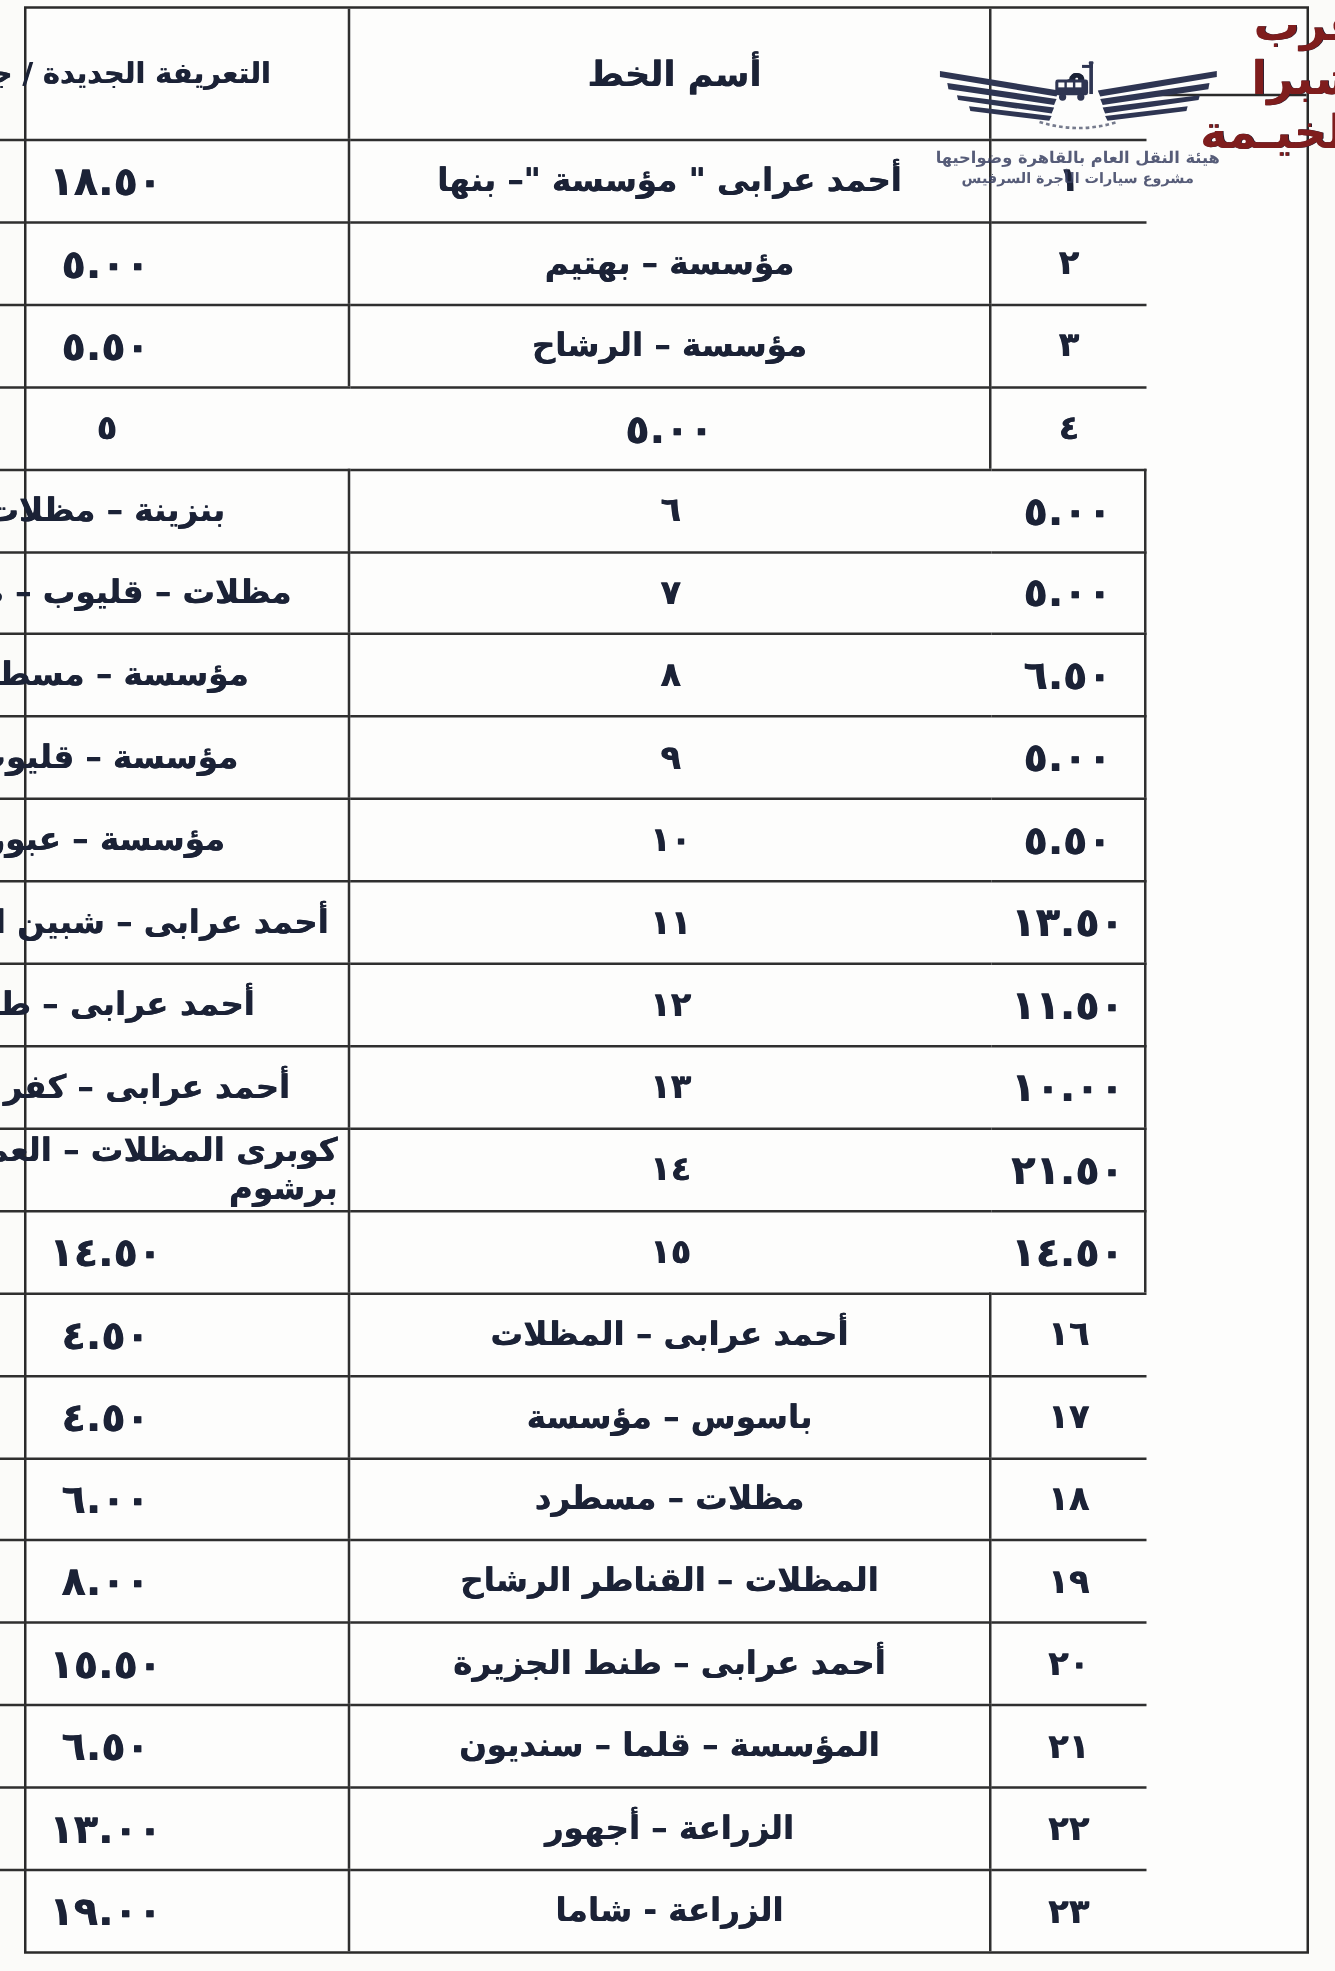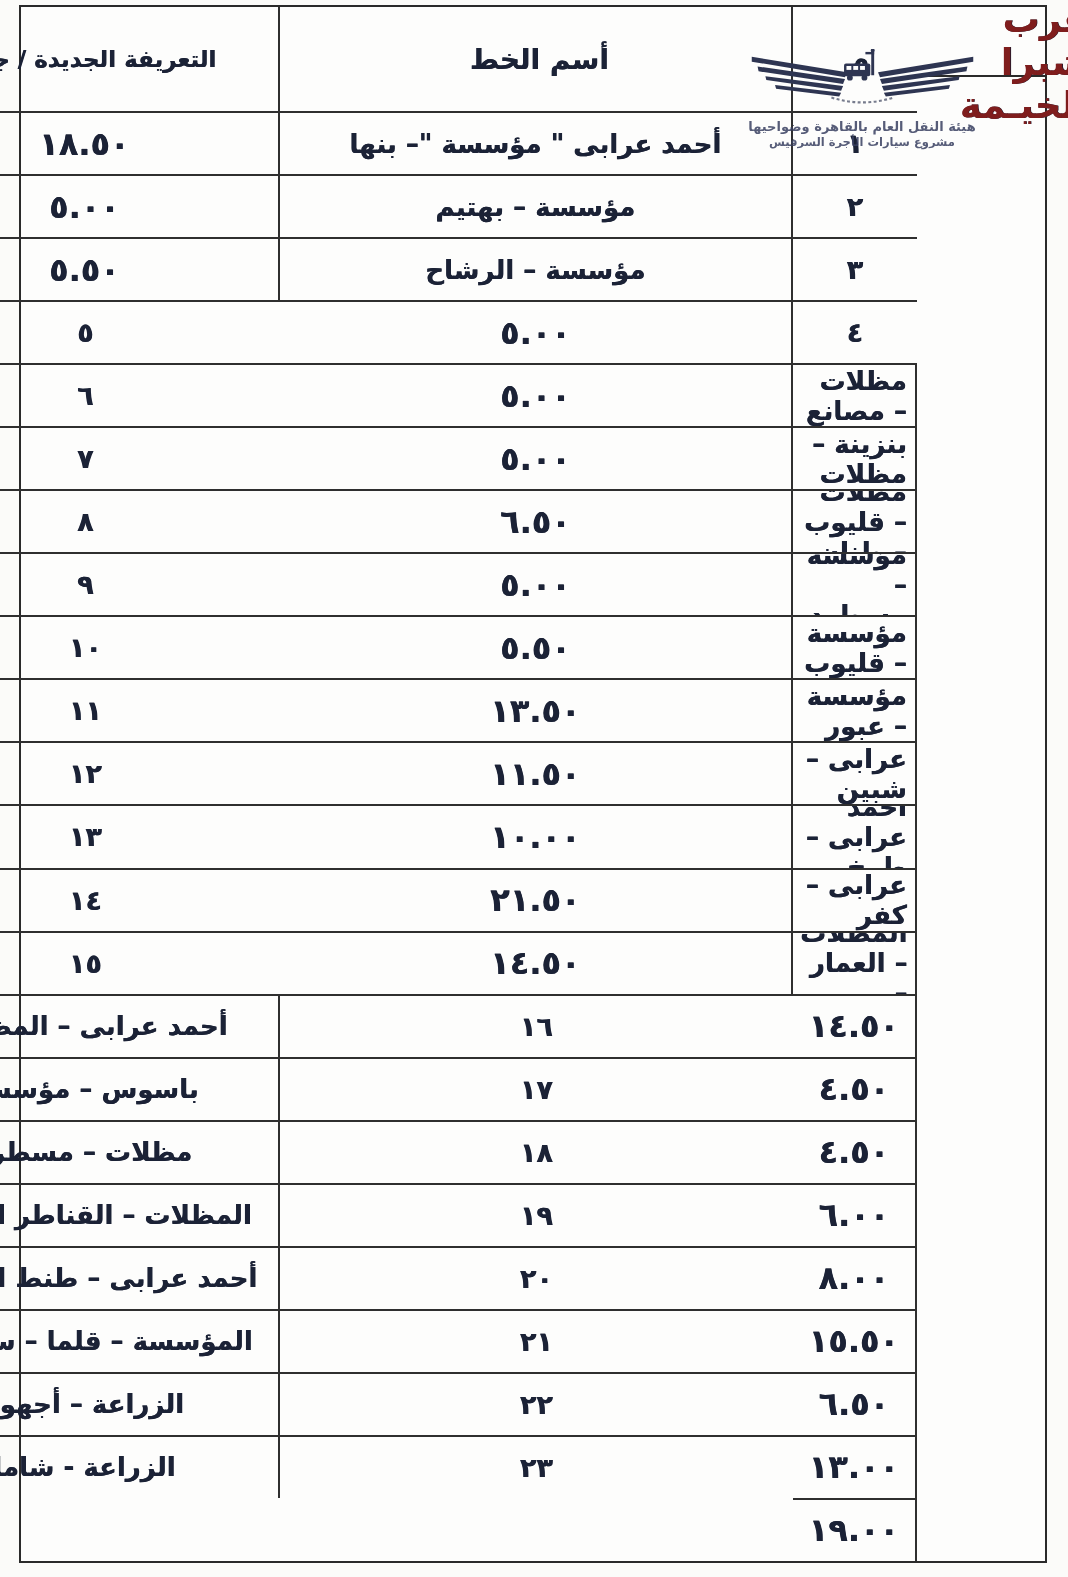--- a/index.html
+++ b/index.html
@@ -143,21 +143,20 @@
       <div class="cell col-fare">٥.٠٠</div>
 
       <div class="cell col-index">٣</div>
       <div class="cell col-name">مؤسسة – الرشاح</div>
       <div class="cell col-fare">٥.٥٠</div>
 
       <div class="cell col-index">٤</div>
       <div class="cell col-fare">٥.٠٠</div>
 
       <div class="cell col-index">٥</div>
-      <div class="cell col-name">مظلات – مصانع</div>
       <div class="cell col-fare">٥.٠٠</div>
 
       <div class="cell col-index">٦</div>
       <div class="cell col-name">بنزينة – مظلات</div>
       <div class="cell col-fare">٥.٠٠</div>
 
       <div class="cell col-index">٧</div>
       <div class="cell col-name">مظلات – قليوب – طنان</div>
       <div class="cell col-fare">٦.٥٠</div>
 

